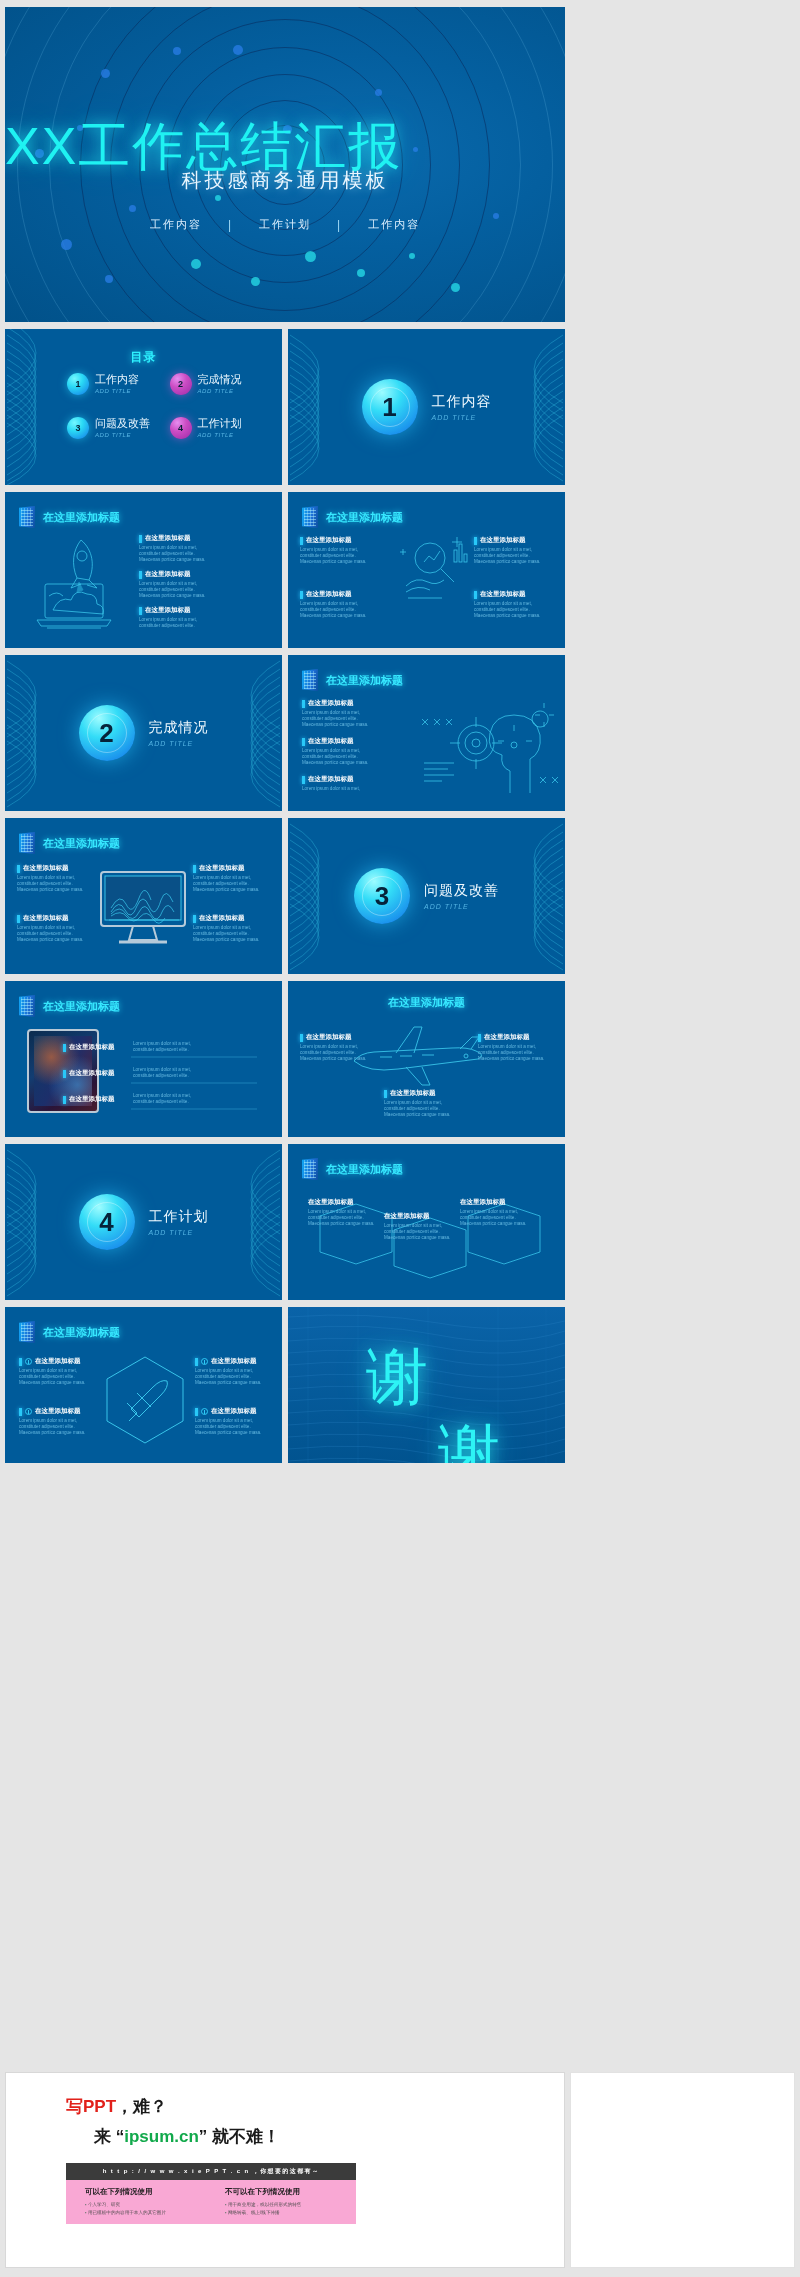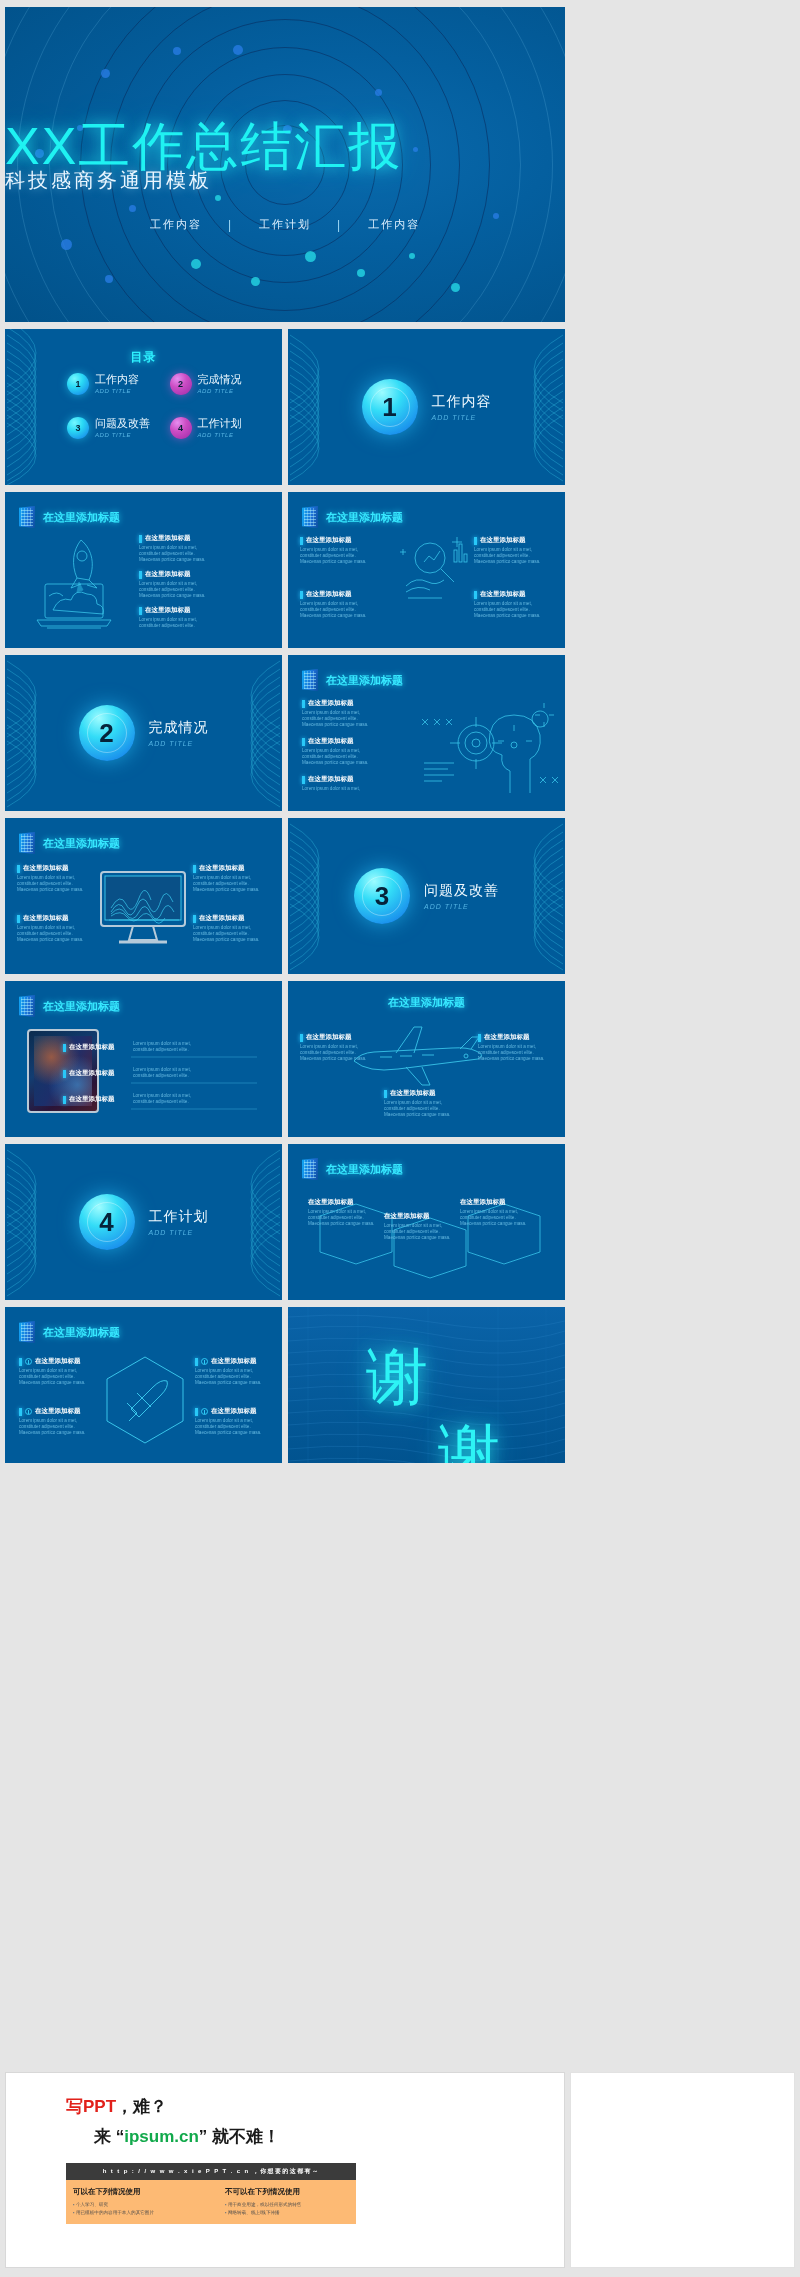--- a/index.html
+++ b/index.html
@@ -64,20 +64,21 @@
     top: 105px;
     color: #1ff2f2;
     font-size: 52px;
     letter-spacing: 2px;
     font-family: Liberation Sans, sans-serif;
     text-shadow: 0 0 14px rgba(40,255,255,.75), 0 0 30px rgba(40,220,255,.4);
   }
   .cover-sub {
     position: absolute;
     width: 100%;
+    text-align: center;
     top: 160px;
     color: #eaf6ff;
     font-size: 20px;
     letter-spacing: 3px;
     text-shadow: 0 0 10px rgba(160,230,255,.6);
   }
   .cover-nav {
     position: absolute;
     width: 100%;
     top: 210px;
@@ -226,21 +227,21 @@
   .promo-l1 { position: absolute; left: 60px; top: 22px; font-size: 17px; font-weight: bold; color: #1a1a1a; }
   .promo-l1 .red { color: #e1211b; }
   .promo-l2 { position: absolute; left: 88px; top: 52px; font-size: 17px; font-weight: bold; color: #1a1a1a; }
   .promo-l2 .green { color: #11a94b; }
   .lic { position: absolute; left: 60px; top: 90px; width: 290px; }
   .lic-bar {
     background: #3b3b3b; color: #ffffff; font-size: 6px; text-align: center;
     letter-spacing: 1.4px; padding: 4px 0; font-weight: bold;
   }
   .lic-body {
-    background: #fdba74; display: flex; padding: 7px 7px; gap: 28px;
+    background: #f9a8d4; display: flex; padding: 7px 19px; gap: 28px;
   }
   .lic-col { width: 50%; }
   .lic-col h5 { font-size: 7.5px; color: #1d1d1d; margin-bottom: 4px; }
   .lic-col li { font-size: 4.6px; color: #4a4a4a; list-style: none; line-height: 8px; }
   .lic-col li::before { content: "▪ "; color: #7a7a7a; }
   .pagewhite {
     position: absolute; left: 570px; top: 2072px; width: 225px; height: 196px;
     background: #ffffff; border: 1px solid #e2e2e2;
   }
 </style>

